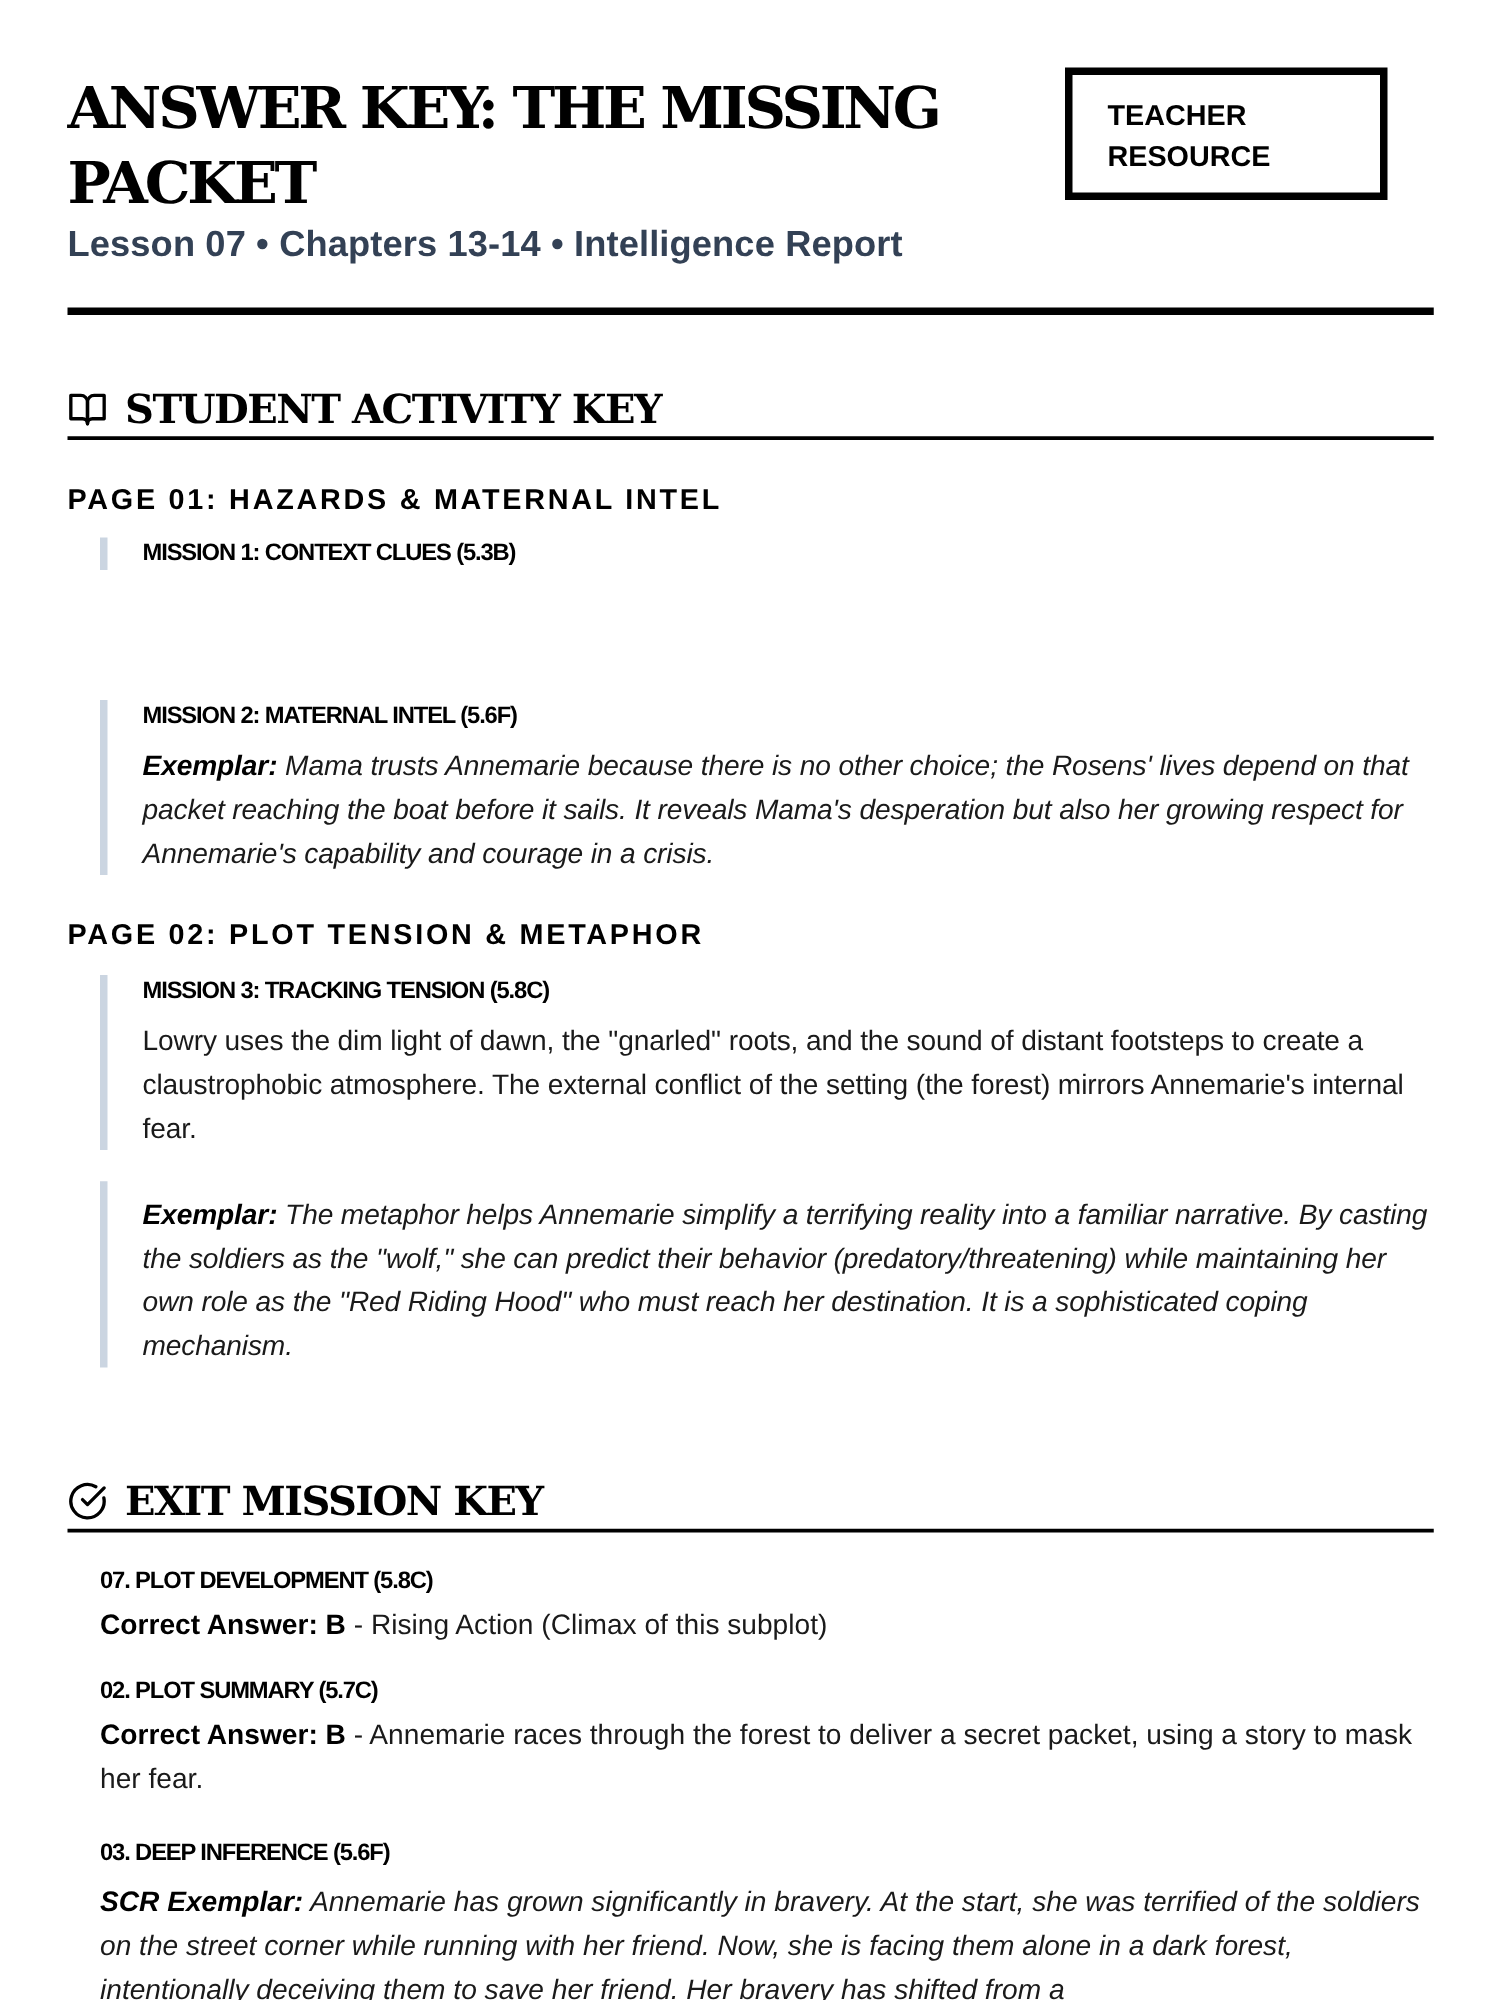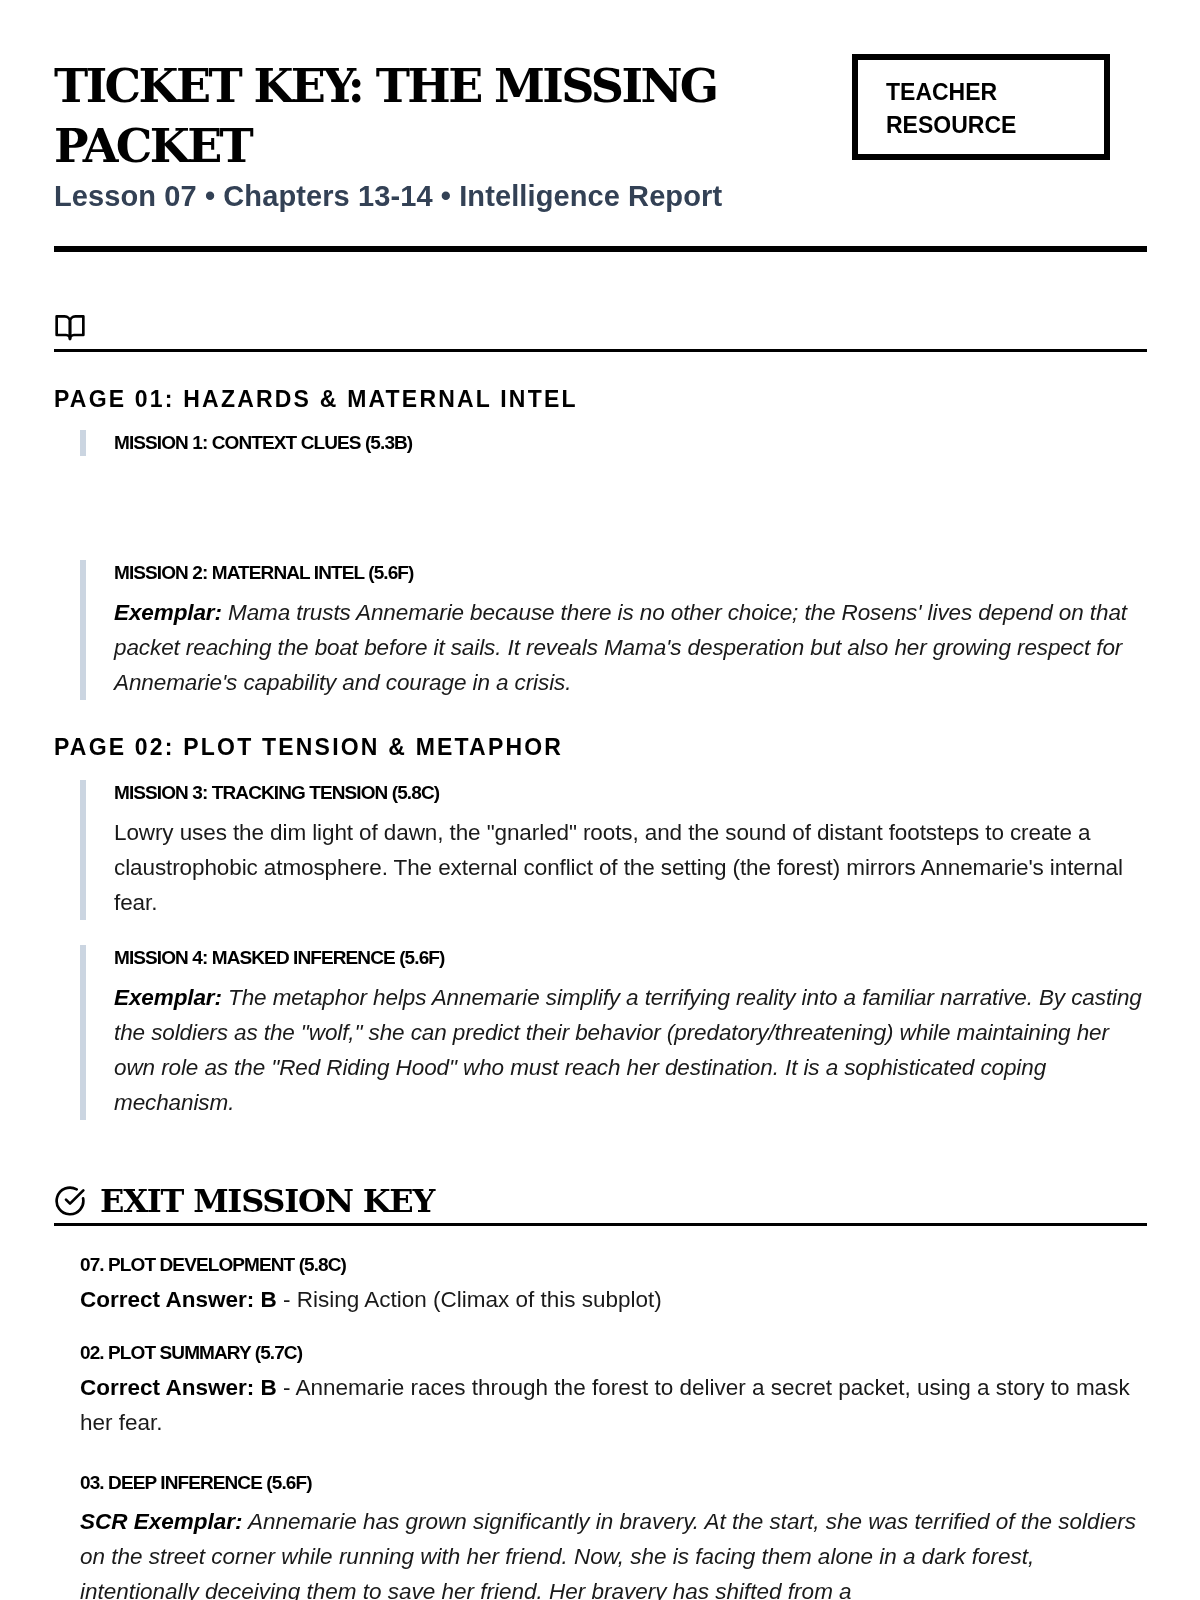--- a/index.html
+++ b/index.html
@@ -91,35 +91,36 @@
     .ticket-body { font-size: 22.5px; line-height: 35px; color: #1a1a1a; margin-top: 4px; }
     .ticket-body.italic { font-style: italic; margin-top: 8px; }
     .ticket-body b { color: #000; }
   </style>
 </head>
 <body>
 
 <div class="page">
 
   <div class="header">
-    <h1 class="title">TICKET KEY: THE MISSING PACKET</h1>
+    <h1 class="title">ANSWER KEY: THE MISSING PACKET</h1>
     <div class="subtitle">Lesson 07 • Chapters 13-14 • Intelligence Report</div>
     <div class="badge">
       <div class="badge-text">TEACHER RESOURCE</div>
     </div>
     <div class="header-rule"></div>
   </div>
 
   <div class="section-head" style="top:304px;">
     <span class="section-icon">
       <svg width="32" height="32" viewBox="0 0 24 24" fill="none" stroke="#000" stroke-width="2" stroke-linecap="round" stroke-linejoin="round">
         <path d="M2 4h6a4 4 0 0 1 4 4v13a3 3 0 0 0-3-3H2z"></path>
         <path d="M22 4h-6a4 4 0 0 0-4 4v13a3 3 0 0 1 3-3h7z"></path>
       </svg>
     </span>
+    <h2 class="section-title">STUDENT ACTIVITY KEY</h2>
   </div>
 
   <h3 class="page-heading" style="top:386px;">PAGE 01: HAZARDS &amp; MATERNAL INTEL</h3>
 
   <div class="mission" style="top:430px;">
     <div class="mission-title">MISSION 1: CONTEXT CLUES (5.3B)</div>
   </div>
 
   <div class="mission" style="top:560px;">
     <div class="mission-title">MISSION 2: MATERNAL INTEL (5.6F)</div>
@@ -127,21 +128,20 @@
   </div>
 
   <h3 class="page-heading" style="top:734px;">PAGE 02: PLOT TENSION &amp; METAPHOR</h3>
 
   <div class="mission" style="top:780px;">
     <div class="mission-title">MISSION 3: TRACKING TENSION (5.8C)</div>
     <p class="mission-body">Lowry uses the dim light of dawn, the "gnarled" roots, and the sound of distant footsteps to create a claustrophobic atmosphere. The external conflict of the setting (the forest) mirrors Annemarie's internal fear.</p>
   </div>
 
   <div class="mission" style="top:945px;">
-    <div class="mission-title">MISSION 4: MASKED INFERENCE (5.6F)</div>
     <p class="mission-body italic"><b>Exemplar:</b><span> The metaphor helps Annemarie simplify a terrifying reality into a familiar narrative. By casting the soldiers as the "wolf," she can predict their behavior (predatory/threatening) while maintaining her own role as the "Red Riding Hood" who must reach her destination. It is a sophisticated coping mechanism.</span></p>
   </div>
 
   <div class="section-head" style="top:1178px;">
     <span class="section-icon">
       <svg width="32" height="32" viewBox="0 0 24 24" fill="none" stroke="#000" stroke-width="2" stroke-linecap="round" stroke-linejoin="round">
         <path d="M21.8 10A10 10 0 1 1 17 3.3"></path>
         <path d="M9 11l3 3L22 4"></path>
       </svg>
     </span>

